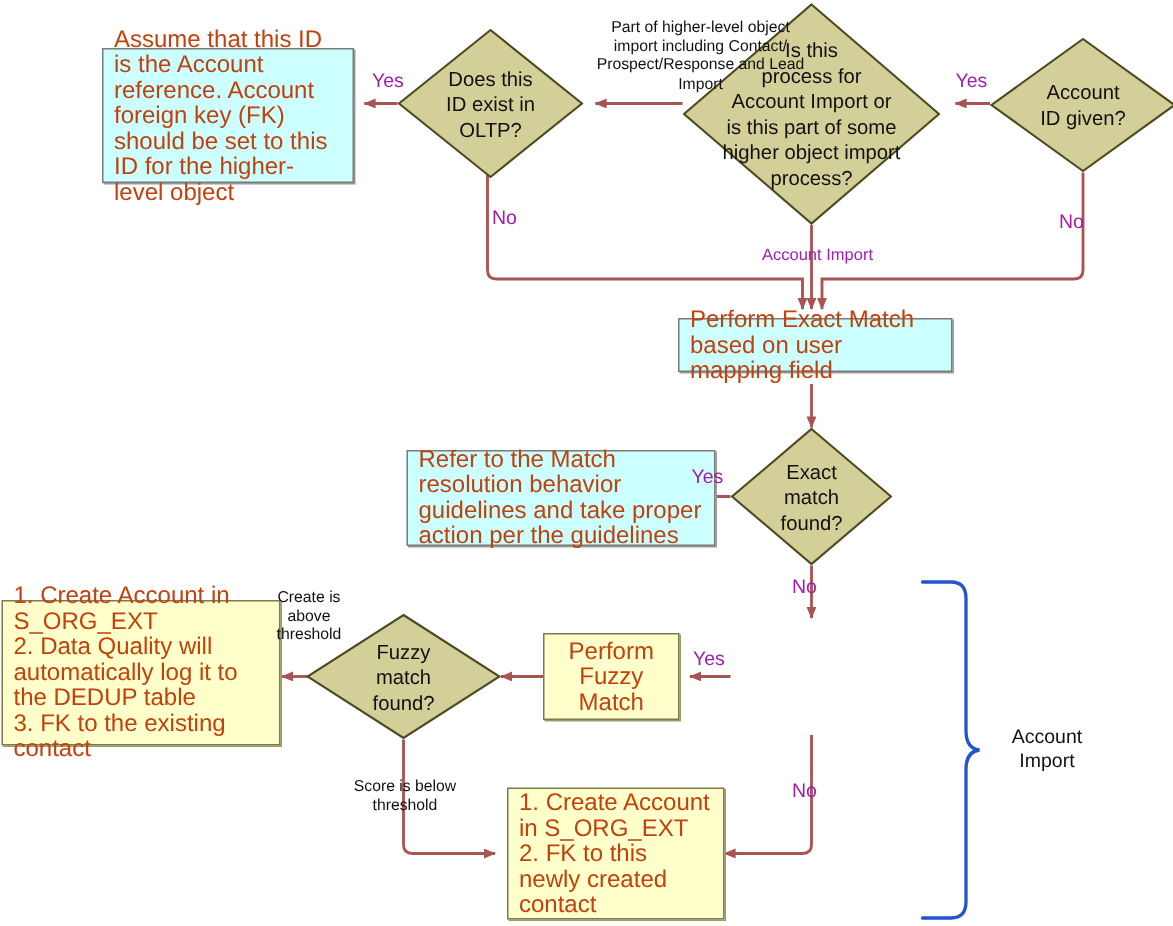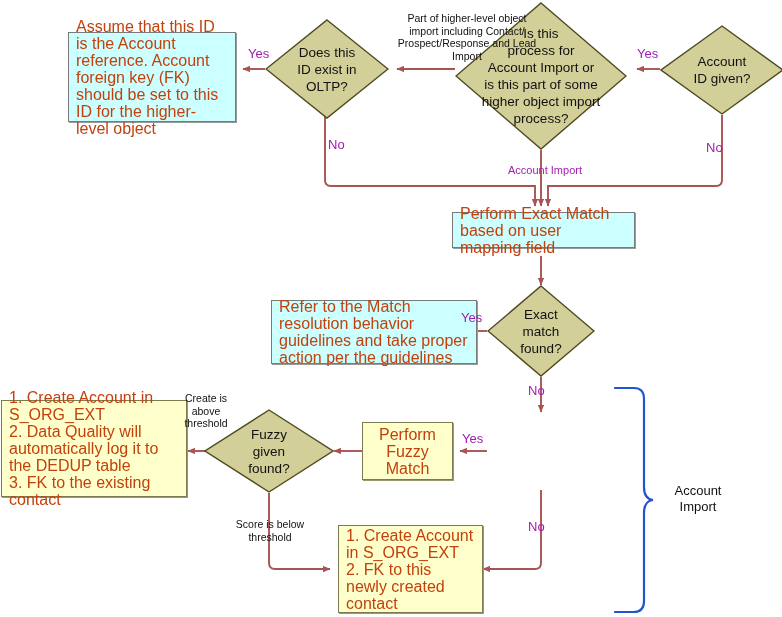--- a/index.html
+++ b/index.html
@@ -109,21 +109,21 @@
 match
 found?</div>
   </div>
 
 
   <div class="diamond" style="left:204px;top:409px;width:130px;height:84px;">
     <svg viewBox="0 0 130 84" xmlns="http://www.w3.org/2000/svg">
       <polygon points="65,1 129,42 65,83 1,42" fill="#d2cf99" stroke="#4d4a20" stroke-width="1.4"></polygon>
     </svg>
     <div class="dtxt" style="white-space:pre-line;">Fuzzy
-given
+match
 found?</div>
   </div>
 
   <div class="node rect cyan" style="left:452px;top:212px;width:183px;height:36px;">
     <div class="txt">Perform Exact Match based on user mapping field</div>
   </div>
 
   <div class="node rect yellow center" style="left:362px;top:422px;width:91px;height:58px;">
     <div class="txt" style="white-space:pre-line;">Perform
 Fuzzy Match</div>

